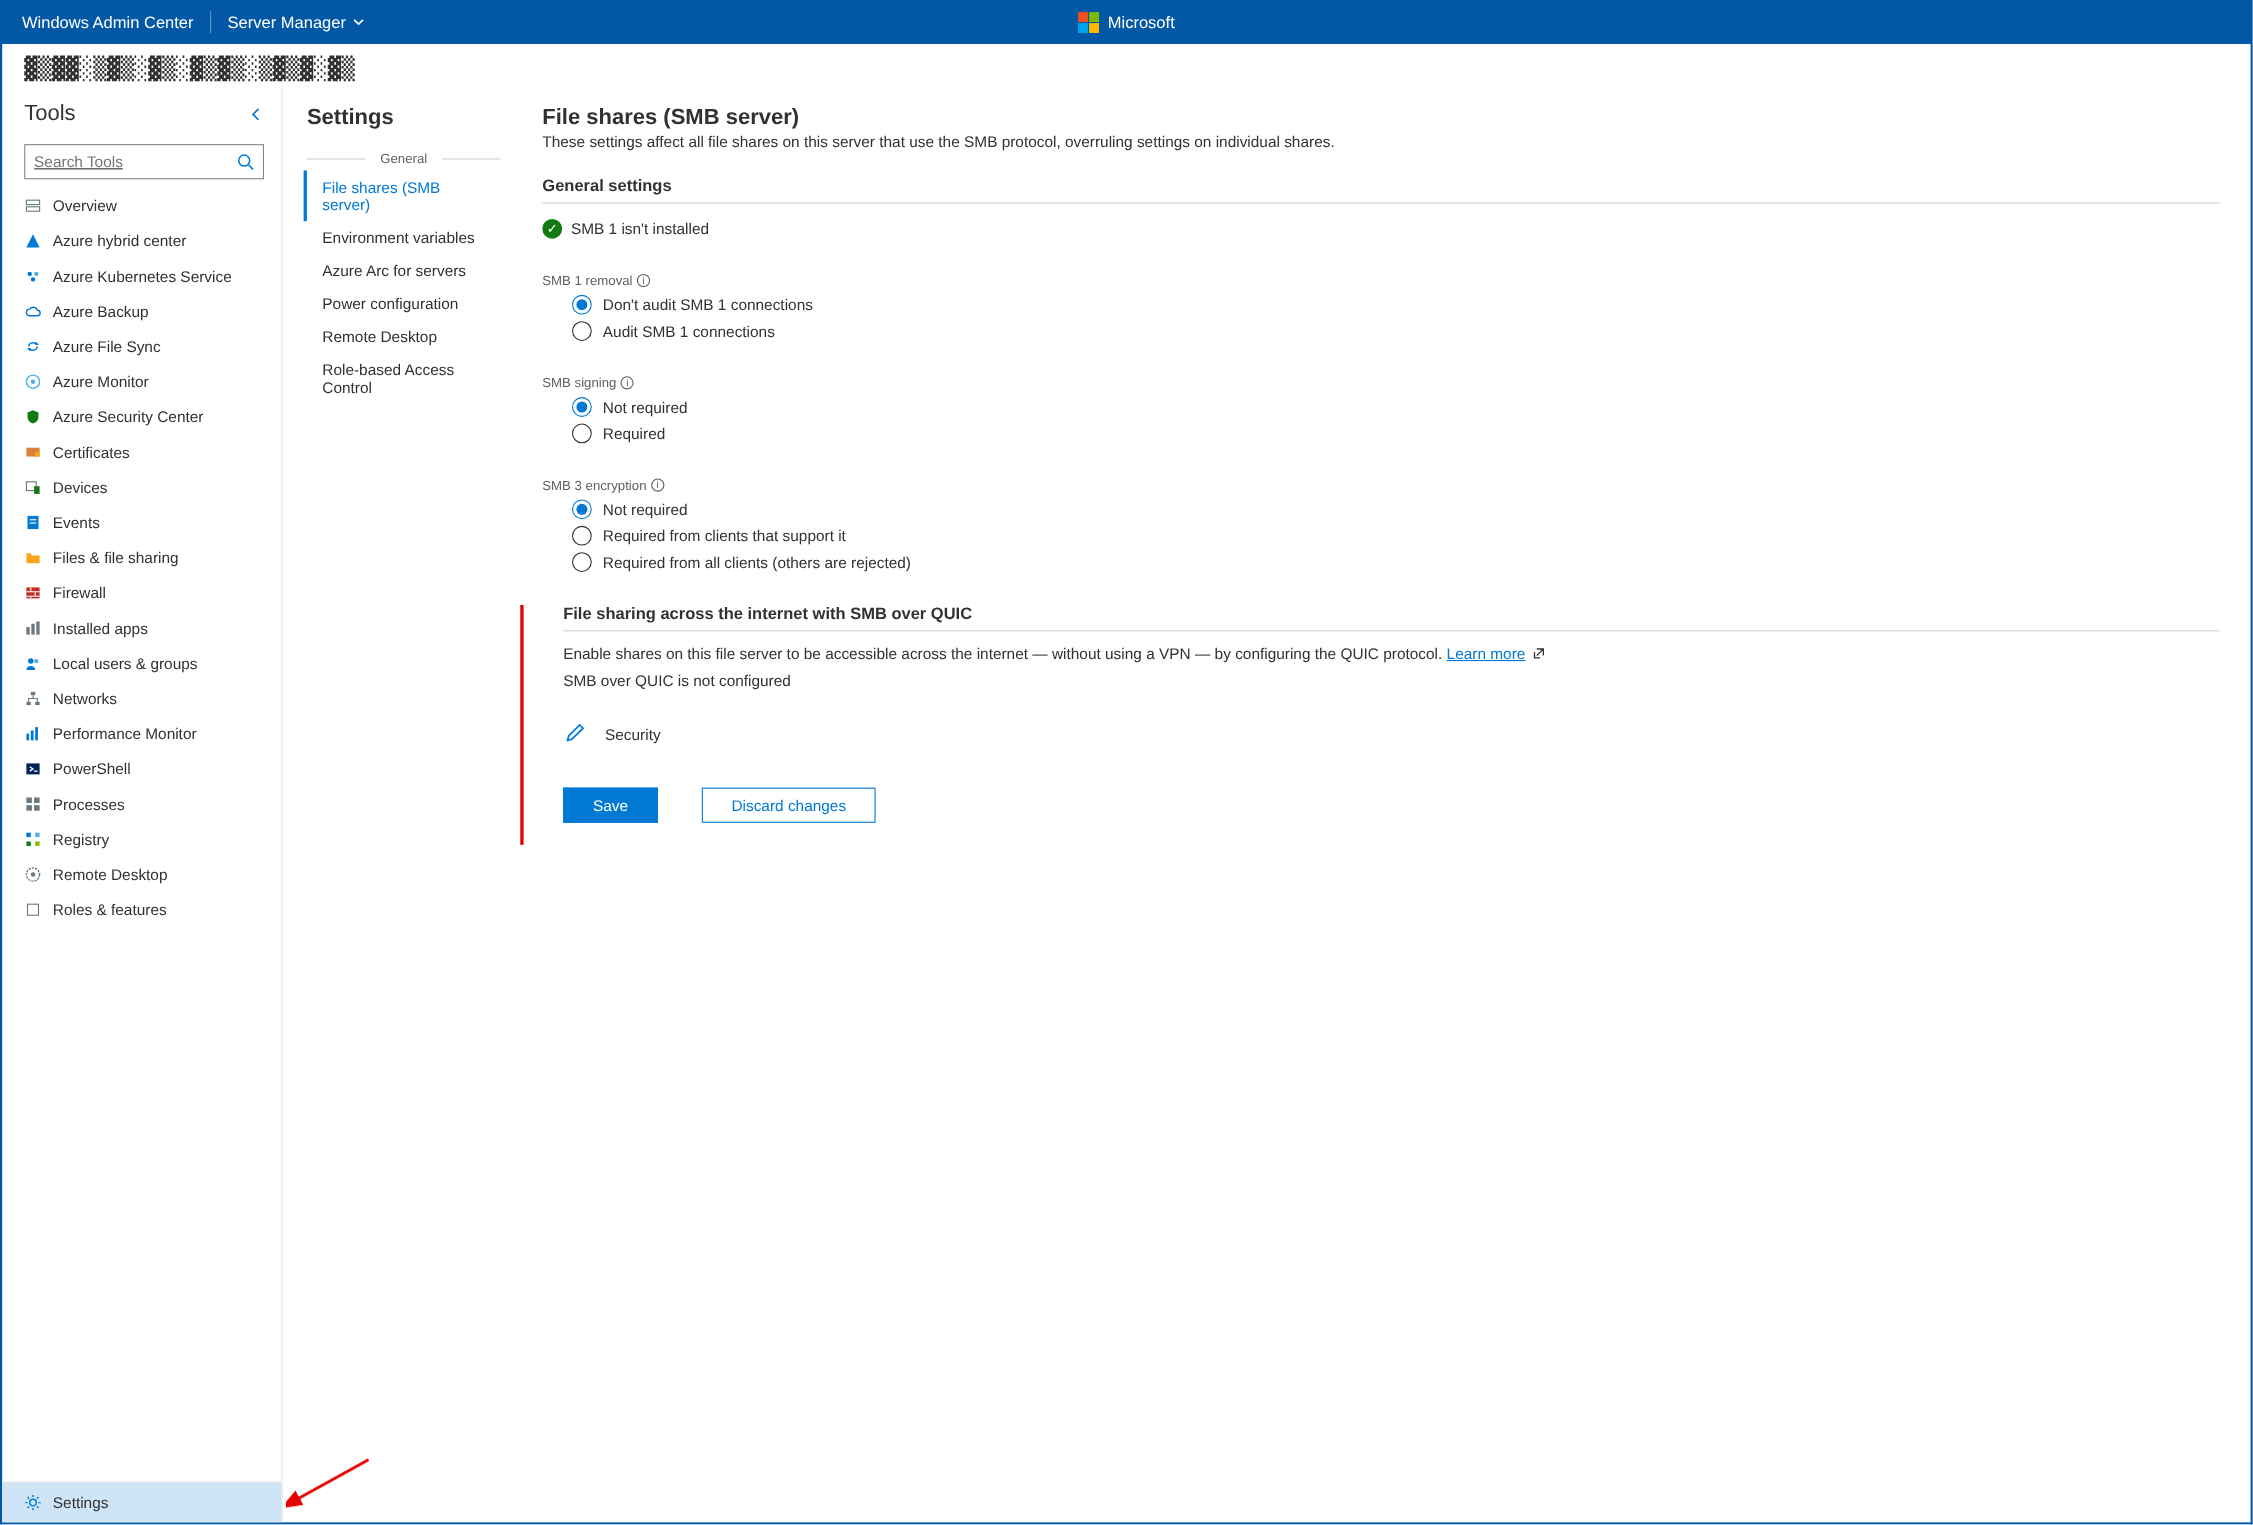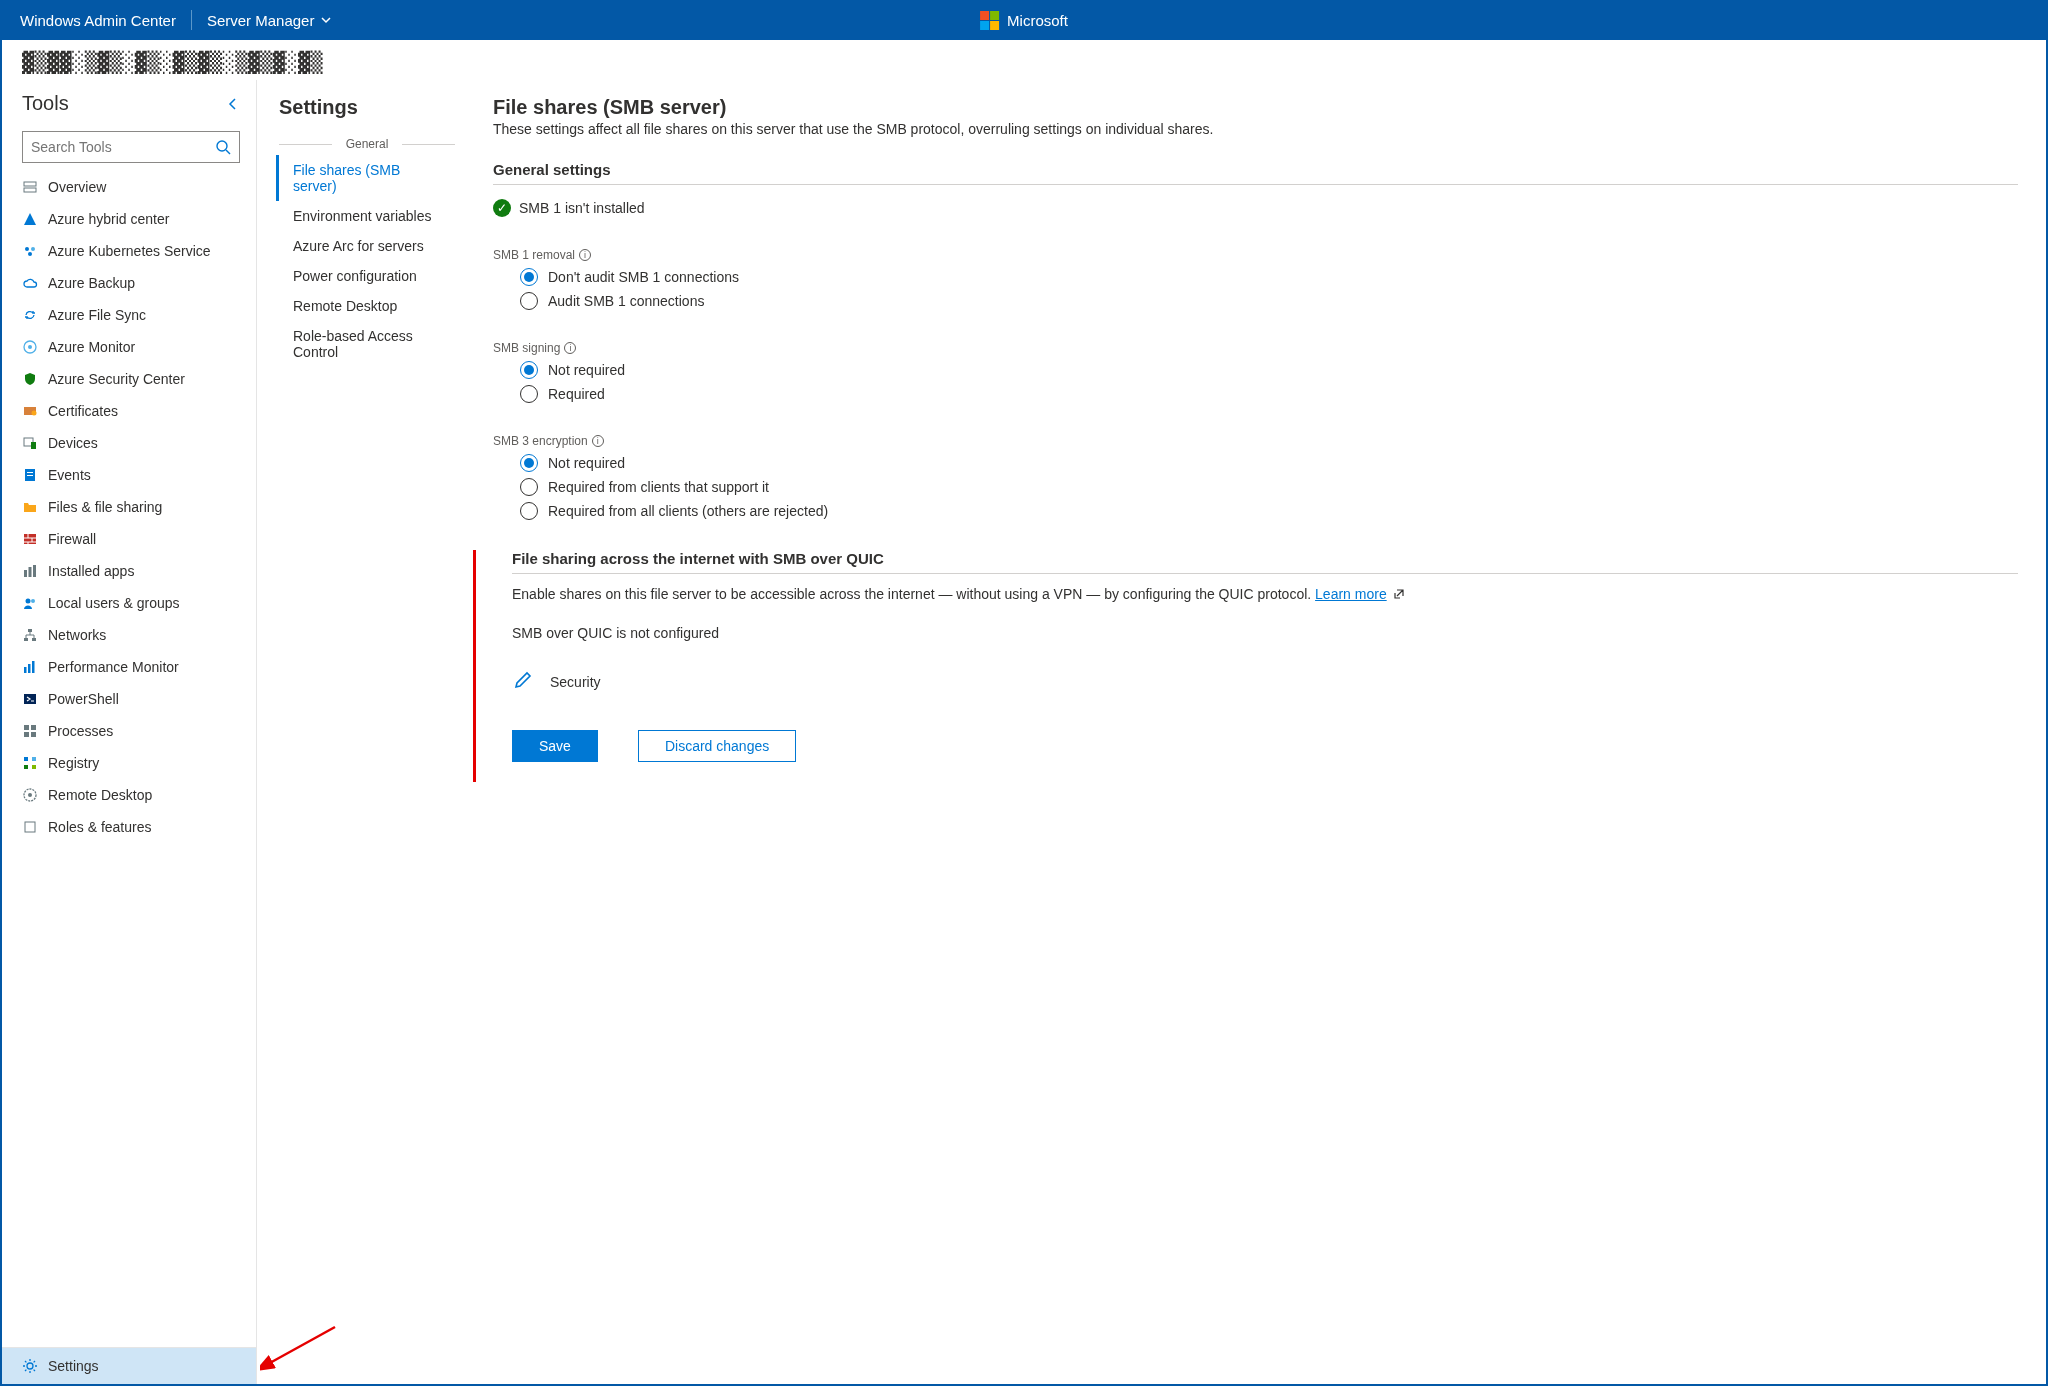--- a/index.html
+++ b/index.html
@@ -15,21 +15,21 @@
 .ms-logo span:nth-child(3){background:#00a4ef;} .ms-logo span:nth-child(4){background:#ffb900;}
 
 .app { border: 2px solid #0358a6; border-top: none; height: calc(100vh - 40px); display: flex; flex-direction: column; }
 .server-header { padding: 10px 20px 6px 20px; font-size: 20px; font-weight: 600; letter-spacing: 0.5px; font-family: monospace; }
 
 .main-row { flex: 1; display: flex; overflow: hidden; }
 
 .tools-col { width: 255px; display: flex; flex-direction: column; border-right: 1px solid #e5e5e5; padding-top: 2px; }
 .tools-head { display: flex; align-items: center; justify-content: space-between; padding: 10px 16px 10px 20px; }
 .tools-head h2 { font-size: 20px; font-weight: 400; }
-.search-wrap { padding: 6px 16px 8px 20px; }
+.search-wrap { padding: 6px 16px 8px 20px; text-decoration: underline; }
 .search-box { display: flex; align-items: center; border: 1px solid #8a8886; height: 32px; padding: 0 8px; }
 .search-box input { border: none; outline: none; flex: 1; font-size: 14px; }
 .scroll-tools { flex: 1; overflow-y: auto; position: relative; }
 .tool-item { display: flex; align-items: center; gap: 10px; padding: 8px 10px 8px 20px; cursor: pointer; }
 .tool-icon { width: 16px; height: 16px; display: inline-flex; align-items: center; justify-content: center; }
 .tool-icon svg { width: 16px; height: 16px; }
 .settings-pinned { border-top: 1px solid #e5e5e5; background: #cfe5f6; display: flex; align-items: center; gap: 10px; padding: 10px 20px; cursor: pointer; }
 
 .settings-col { width: 208px; padding: 16px 10px 0 22px; }
 .settings-col h2 { font-size: 20px; font-weight: 600; margin-bottom: 18px; }
@@ -47,21 +47,21 @@
 .check-icon { width:18px; height:18px; border-radius:50%; background:#107c10; display:flex; align-items:center; justify-content:center; color:#fff; font-size:12px; }
 .field-label { font-size: 12px; color: #605e5c; display:flex; align-items:center; gap:4px; margin-top: 31px; }
 .info-icon { width:12px; height:12px; border:1px solid #605e5c; border-radius:50%; display:inline-flex; align-items:center; justify-content:center; font-size:9px; }
 .radio-row { display:flex; align-items:center; gap:10px; margin-top:6px; cursor:pointer;padding-left:27px; }
 .radio { width:18px; height:18px; border:1px solid #323130; border-radius:50%; display:flex; align-items:center; justify-content:center; flex-shrink:0; }
 .radio.selected { border-color:#0078d4; }
 .radio.selected::after { content:""; width:10px; height:10px; background:#0078d4; border-radius:50%; }
 
 .quic-block { border-left: 3px solid #e50000; padding-left: 36px; margin-left: -20px; margin-top: 30px; padding-bottom:20px; }
 .quic-block .section-h { margin-bottom: 10px; }
-.quic-desc { margin: 12px 0 22px 0; }
+.quic-desc { margin: 12px 0 8px 0; }
 .quic-desc a { color: #0078d4; text-decoration: underline; }
 .ext-icon { display:inline-block; vertical-align:middle; margin-left:2px;}
 .configure-row { display:flex; align-items:center; gap:16px; margin: 28px 0 36px 0; cursor:pointer; }
 .configure-row .pen { color:#0078d4; }
 .btn-row { display:flex; gap:10px; }
 .btn { height:32px; padding:0 26px; font-size:14px; cursor:pointer; border:1px solid #0078d4; display:flex; align-items:center; }
 .btn.primary { background:#0078d4; color:#fff; }
 .btn.secondary { background:#fff; color:#0078d4;margin-left:30px; }
 
 .arrow-annot { position: fixed; left: 260px; bottom: 14px; pointer-events:none; }

